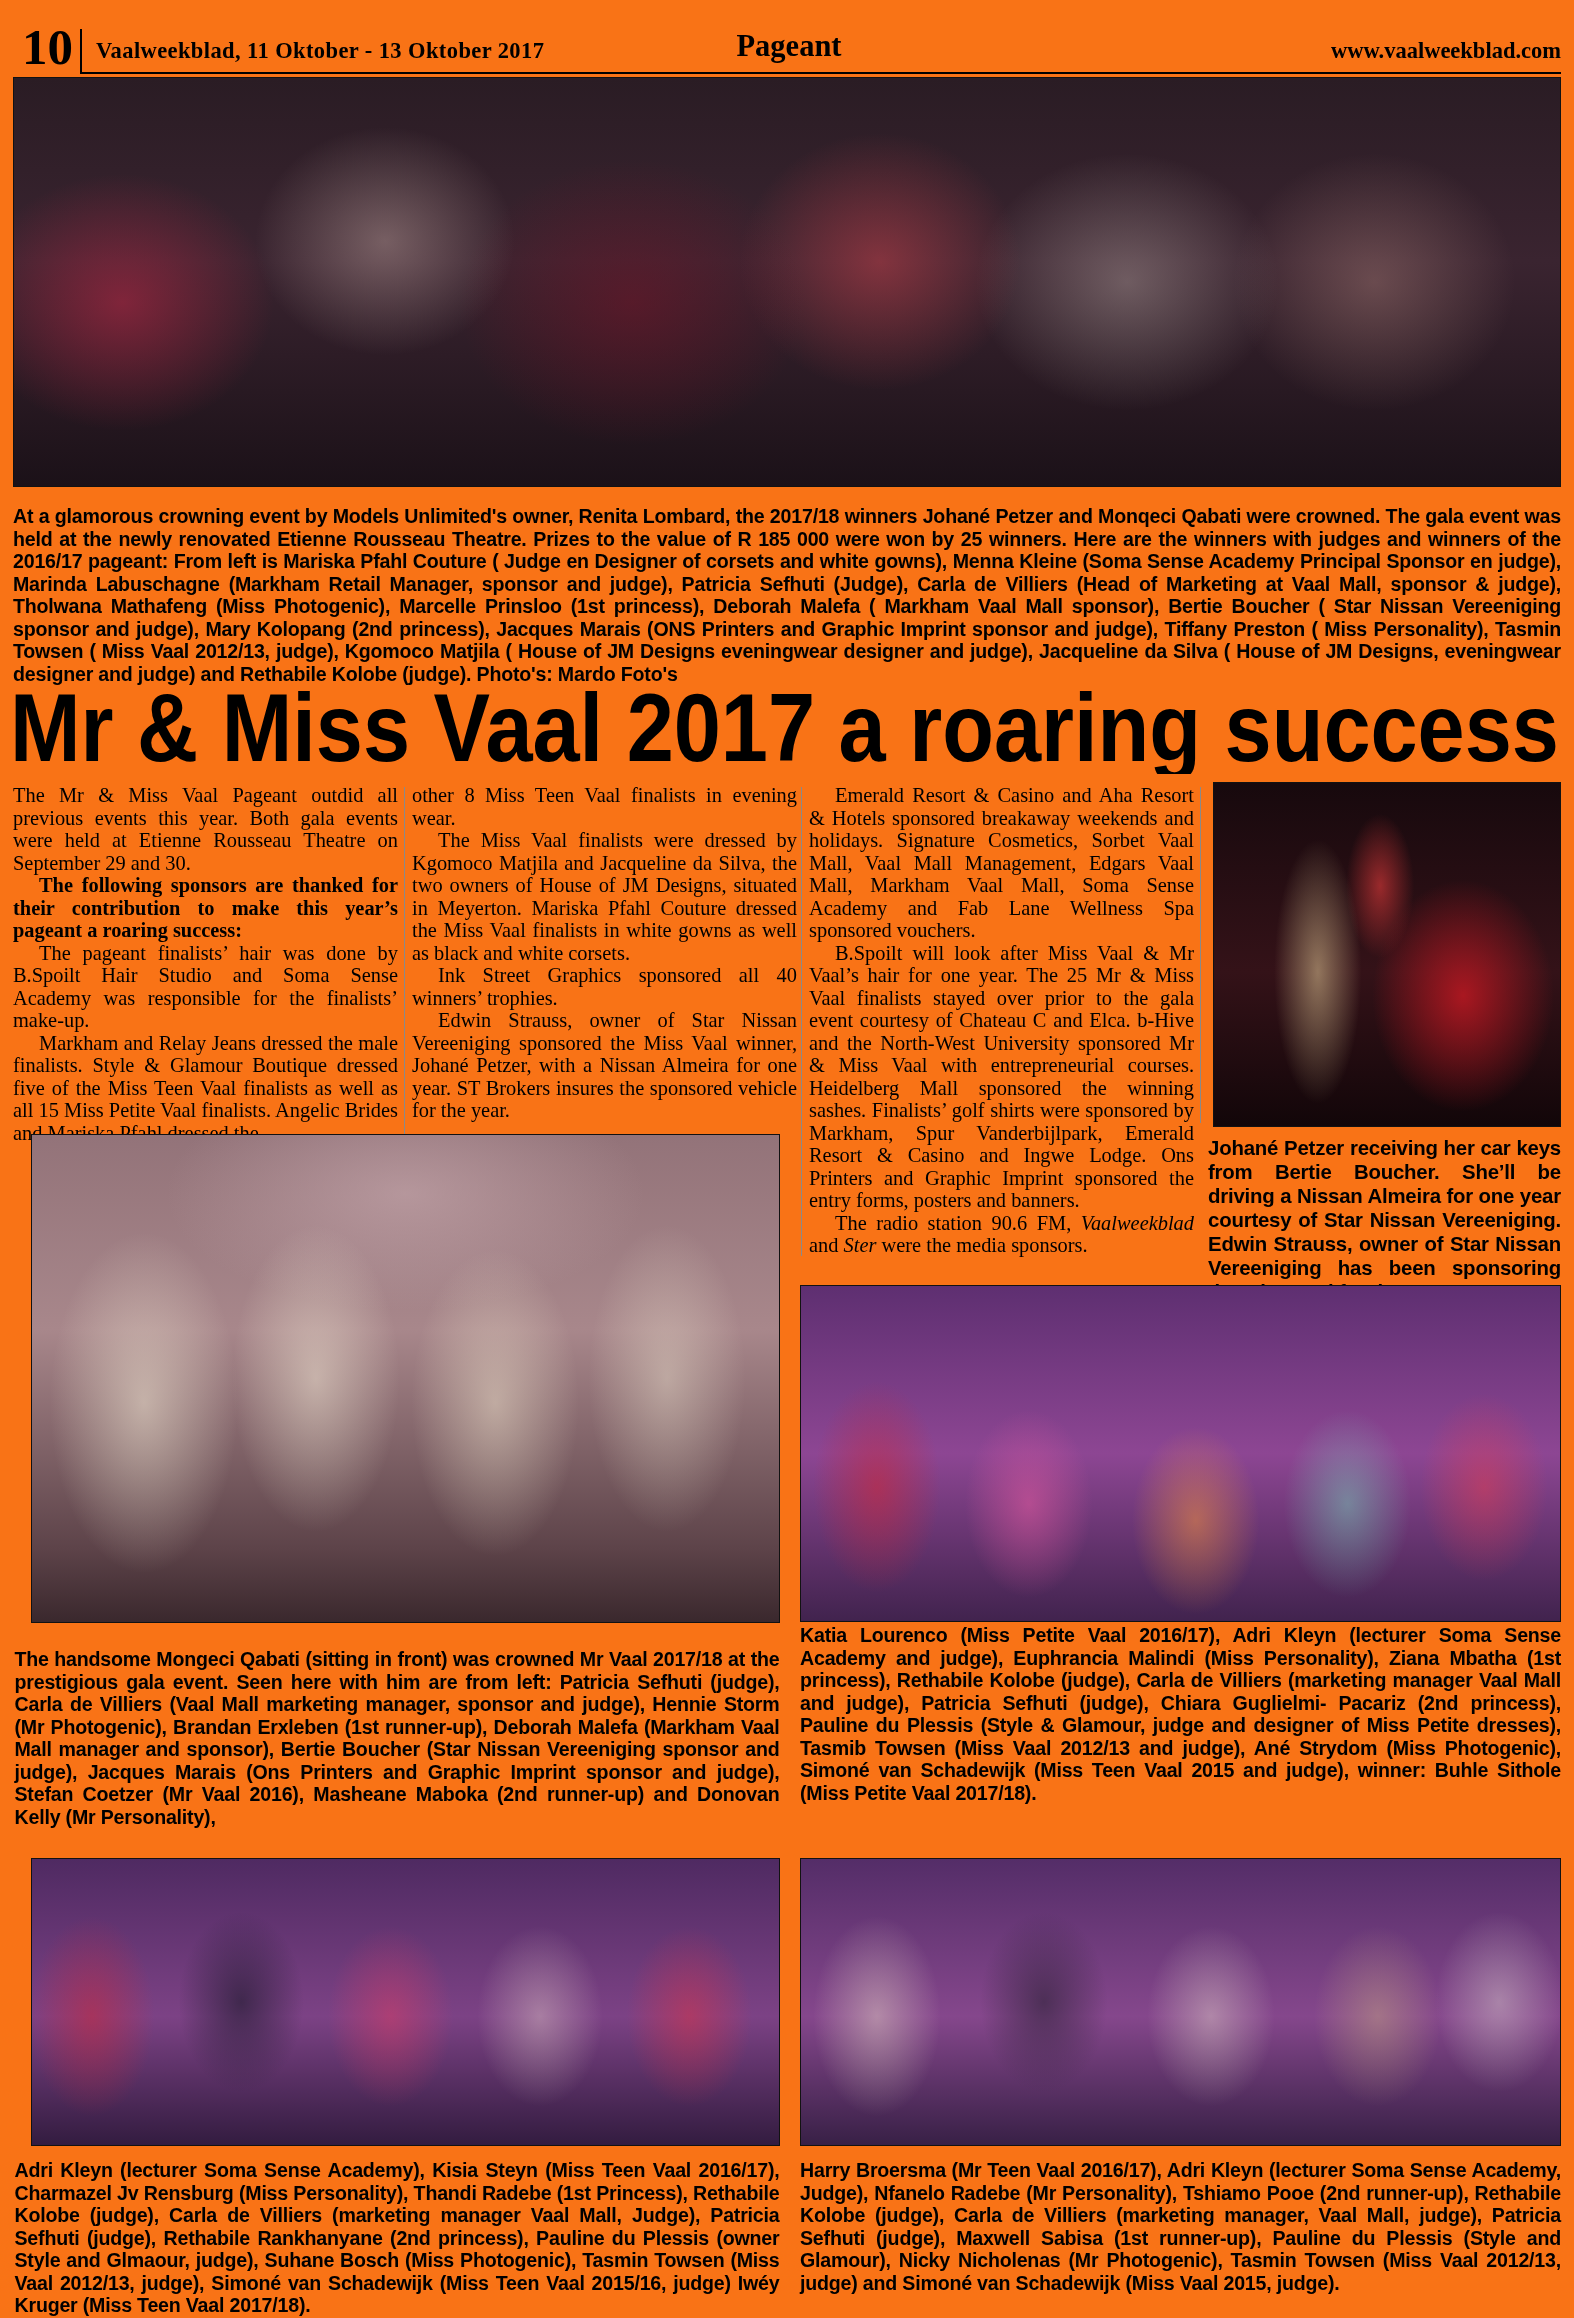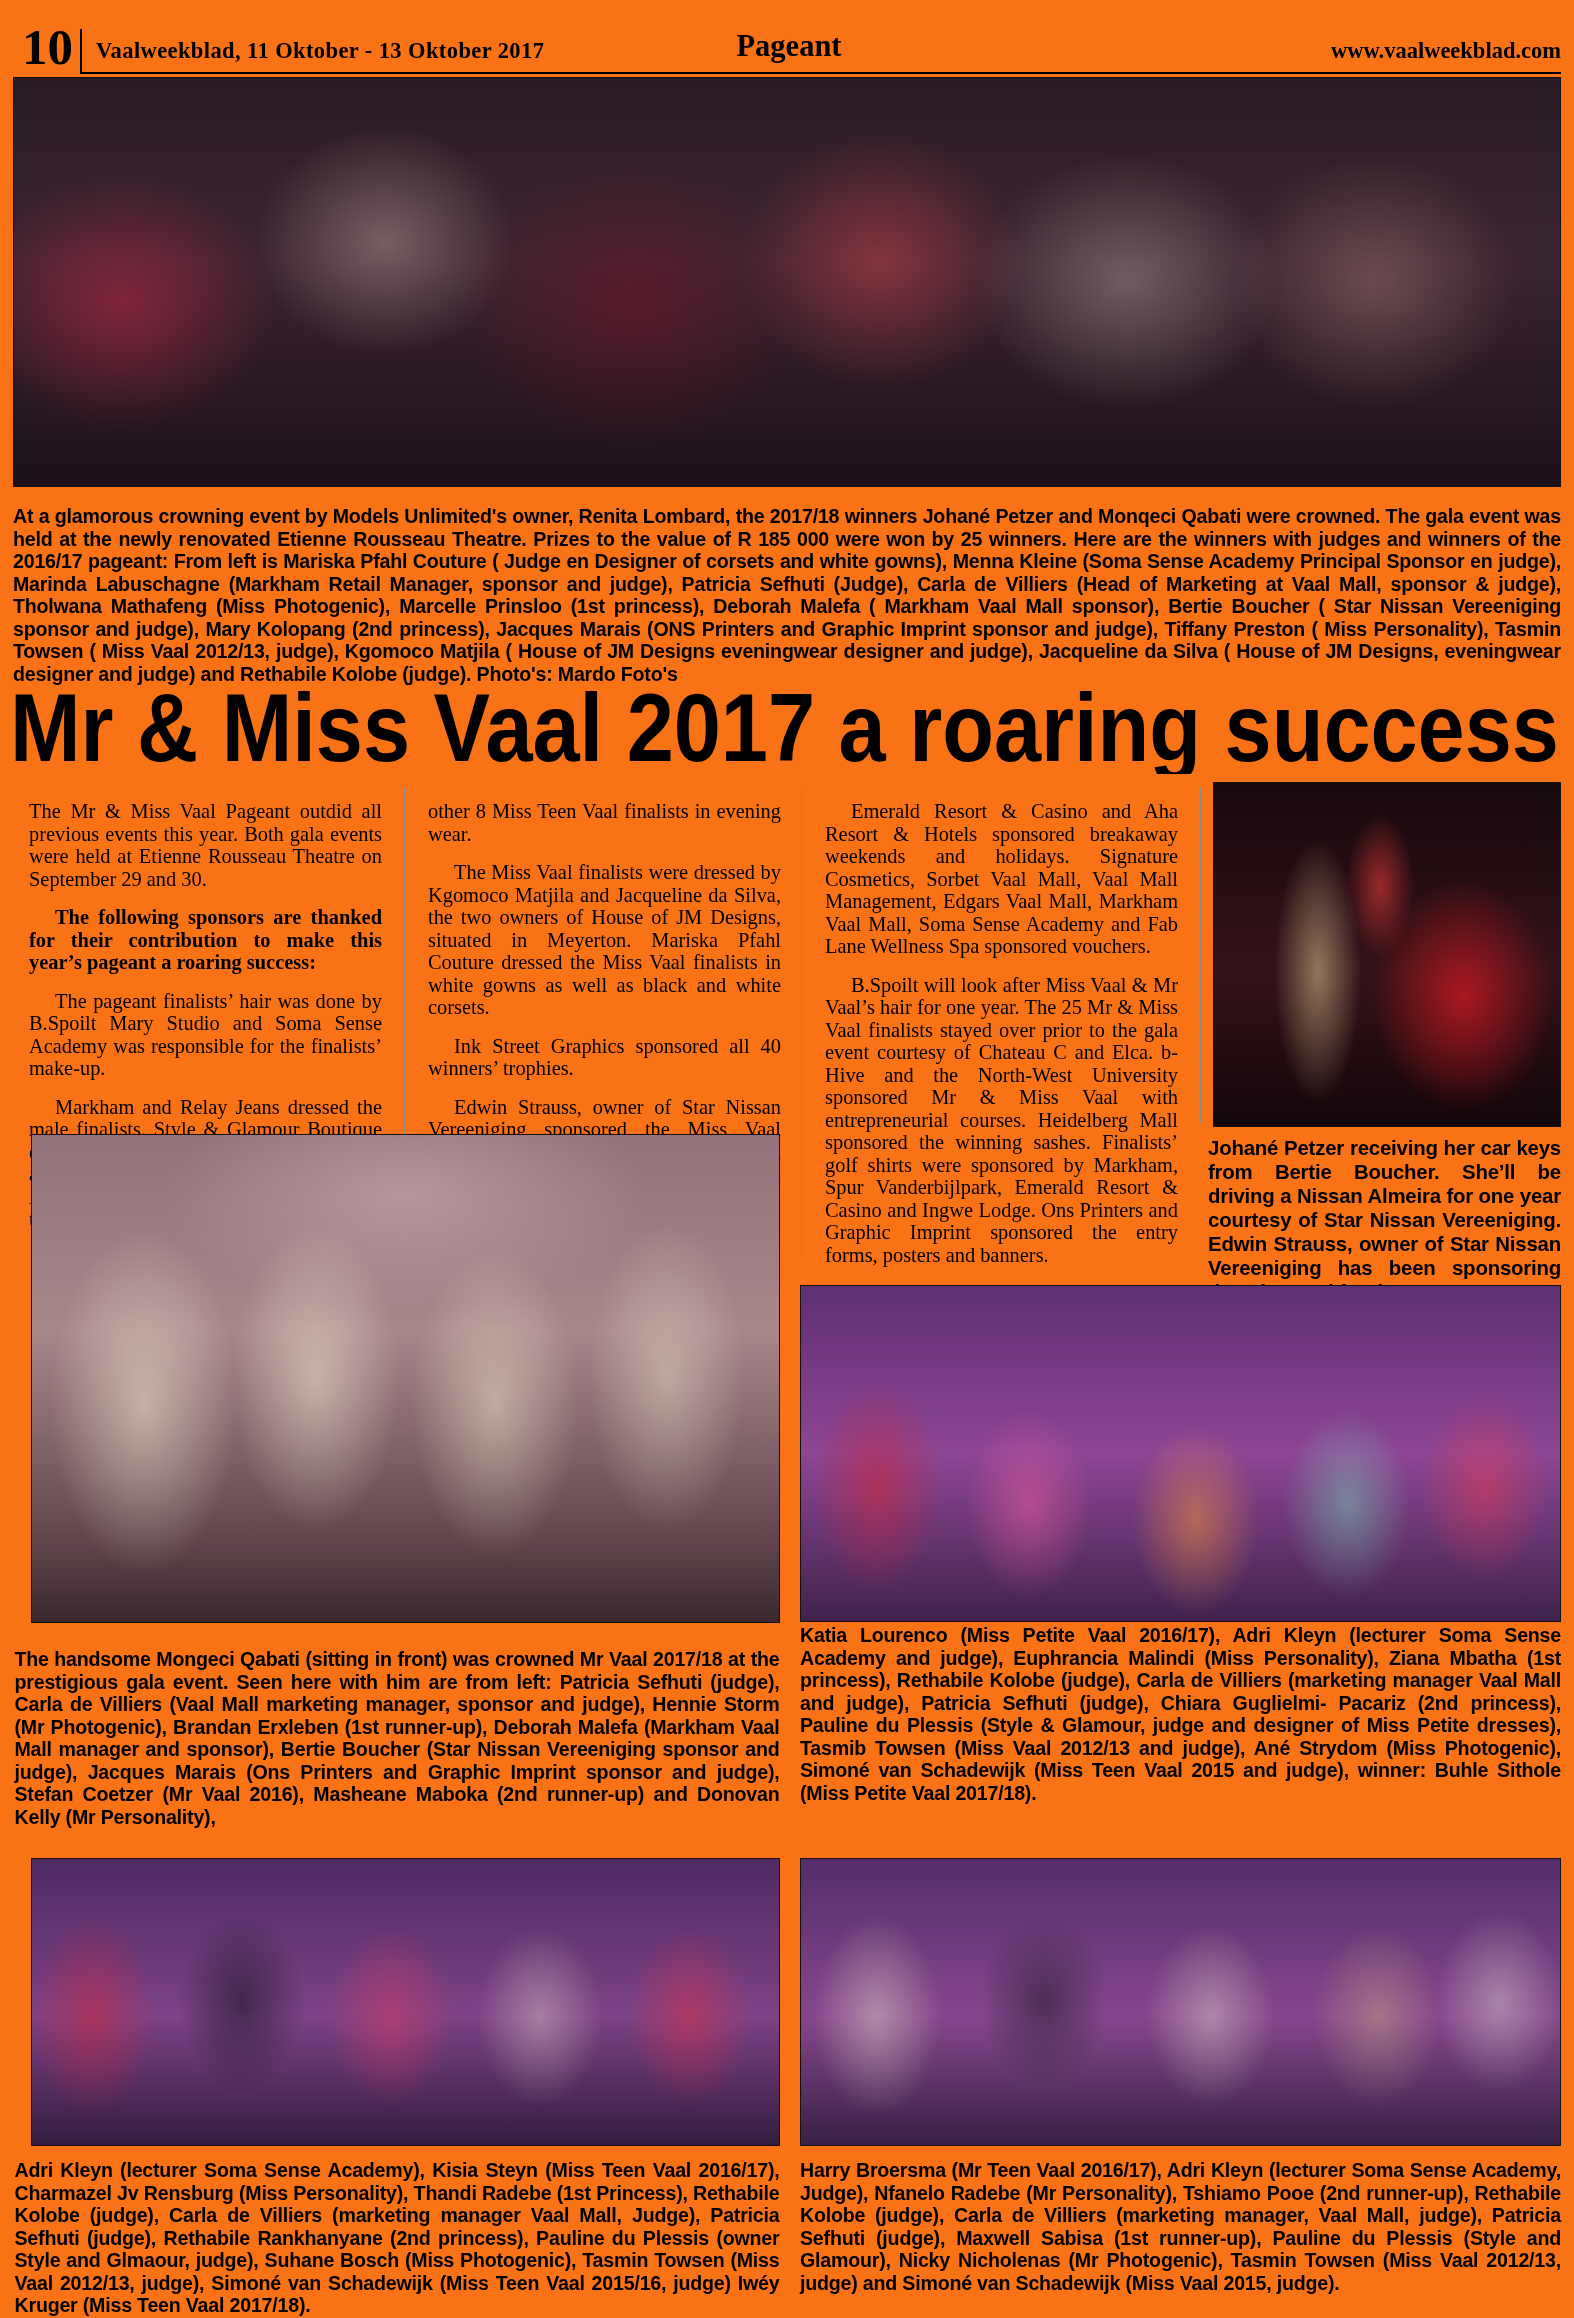--- a/index.html
+++ b/index.html
@@ -68,21 +68,21 @@
   .lead-caption{left:13px;top:505px;width:1548px;}
   .capt-johane{left:1208px;top:1136px;width:353px;font-size:20.4px;line-height:24px;}
   .capt-mongeci{left:14.5px;top:1648px;width:765px;}
   .capt-katia{left:800px;top:1624px;width:761px;}
   .capt-bl{left:14.5px;top:2159px;width:765px;}
   .capt-br{left:800px;top:2159px;width:761px;}
   
   .headline{position:absolute;left:10.2px;top:688px;width:1554px;height:86px;}
   
   .col{position:absolute;top:784px;font-size:20.4px;line-height:22.5px;text-align:justify;}
-  .col p{margin:16px;}
+  .col p{margin:0;}
   .col p.ind{text-indent:26px;}
   .col p.b{font-weight:bold;}
   .col1{left:13px;width:385px;}
   .col2{left:412px;width:385px;}
   .col3{left:809px;width:385px;}
   .col-rule{position:absolute;width:0.7px;background:#8a8a8a;}
   .cr1{left:404px;top:787px;height:469px;}
   .cr2{left:801px;top:787px;height:469px;}
   .cr3{left:1200px;top:787px;height:336px;}
   .it{font-style:italic;}
@@ -103,21 +103,21 @@
 
   <div class="capt lead-caption">At a glamorous crowning event by Models Unlimited's owner, Renita Lombard, the 2017/18 winners Johané Petzer and Monqeci Qabati were crowned. The gala event was held at the newly renovated Etienne Rousseau Theatre. Prizes to the value of R 185 000 were won by 25 winners. Here are the winners with judges and winners of the 2016/17 pageant: From left is Mariska Pfahl Couture ( Judge en Designer of corsets and white gowns), Menna Kleine (Soma Sense Academy Principal Sponsor en judge), Marinda Labuschagne (Markham Retail Manager, sponsor and judge), Patricia Sefhuti (Judge), Carla de Villiers (Head of Marketing at Vaal Mall, sponsor &amp; judge), Tholwana Mathafeng (Miss Photogenic), Marcelle Prinsloo (1st princess), Deborah Malefa ( Markham Vaal Mall sponsor), Bertie Boucher ( Star Nissan Vereeniging sponsor and judge), Mary Kolopang (2nd princess), Jacques Marais (ONS Printers and Graphic Imprint sponsor and judge), Tiffany Preston ( Miss Personality), Tasmin Towsen ( Miss Vaal 2012/13, judge), Kgomoco Matjila ( House of JM Designs eveningwear designer and judge), Jacqueline da Silva ( House of JM Designs, eveningwear designer and judge) and Rethabile Kolobe (judge). Photo's: Mardo Foto's</div>
 
   <svg class="headline" viewBox="0 0 2137 118">
     <text x="0" y="100" font-size="132" font-weight="bold" font-family="Liberation Sans, sans-serif" fill="#000" textLength="2130" lengthAdjust="spacingAndGlyphs">Mr &amp; Miss Vaal 2017 a roaring success</text>
   </svg>
 
   <div class="col col1">
     <p>The Mr &amp; Miss Vaal Pageant outdid all previous events this year. Both gala events were held at Etienne Rousseau Theatre on September 29 and 30.</p>
     <p class="ind b">The following sponsors are thanked for their contribution to make this year’s pageant a roaring success:</p>
-    <p class="ind">The pageant finalists’ hair was done by B.Spoilt Mary Studio and Soma Sense Academy was responsible for the finalists’ make-up.</p>
+    <p class="ind">The pageant finalists’ hair was done by B.Spoilt Hair Studio and Soma Sense Academy was responsible for the finalists’ make-up.</p>
     <p class="ind">Markham and Relay Jeans dressed the male finalists. Style &amp; Glamour Boutique dressed five of the Miss Teen Vaal finalists as well as all 15 Miss Petite Vaal finalists. Angelic Brides and Mariska Pfahl dressed the</p>
   </div>
   <div class="col-rule cr1"></div>
 
   <div class="col col2">
     <p>other 8 Miss Teen Vaal finalists in evening wear.</p>
     <p class="ind">The Miss Vaal finalists were dressed by Kgomoco Matjila and Jacqueline da Silva, the two owners of House of JM Designs, situated in Meyerton. Mariska Pfahl Couture dressed the Miss Vaal finalists in white gowns as well as black and white corsets.</p>
     <p class="ind">Ink Street Graphics sponsored all 40 winners’ trophies.</p>
     <p class="ind">Edwin Strauss, owner of Star Nissan Vereeniging sponsored the Miss Vaal winner, Johané Petzer, with a Nissan Almeira for one year. ST Brokers insures the sponsored vehicle for the year.</p>
   </div>

